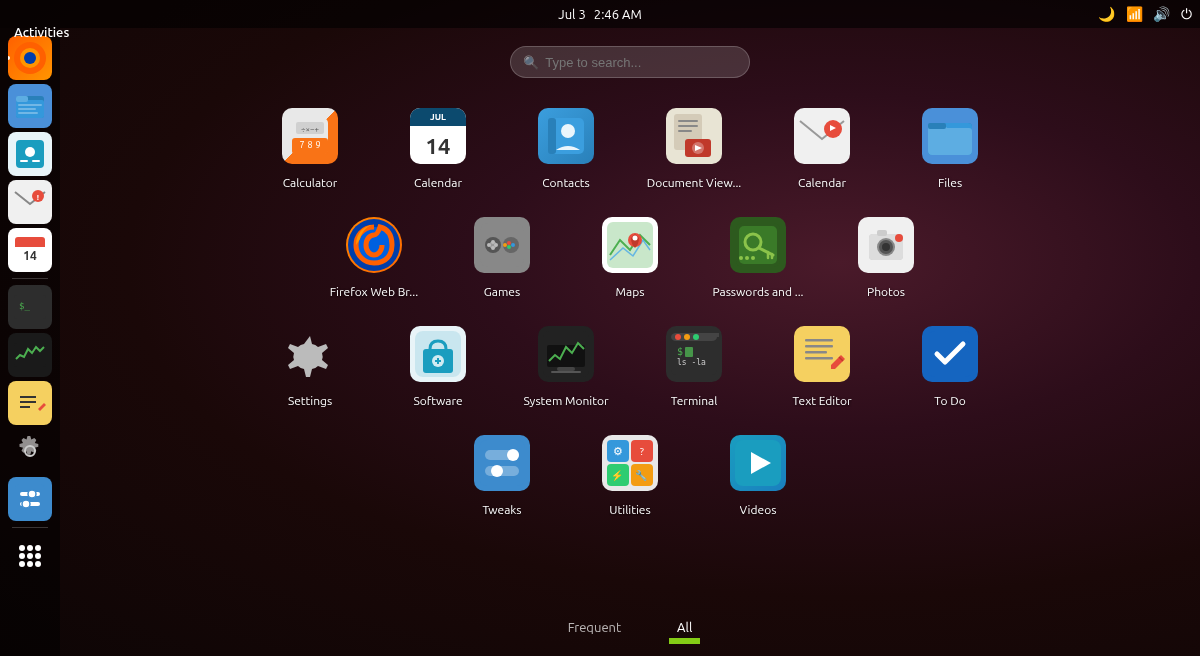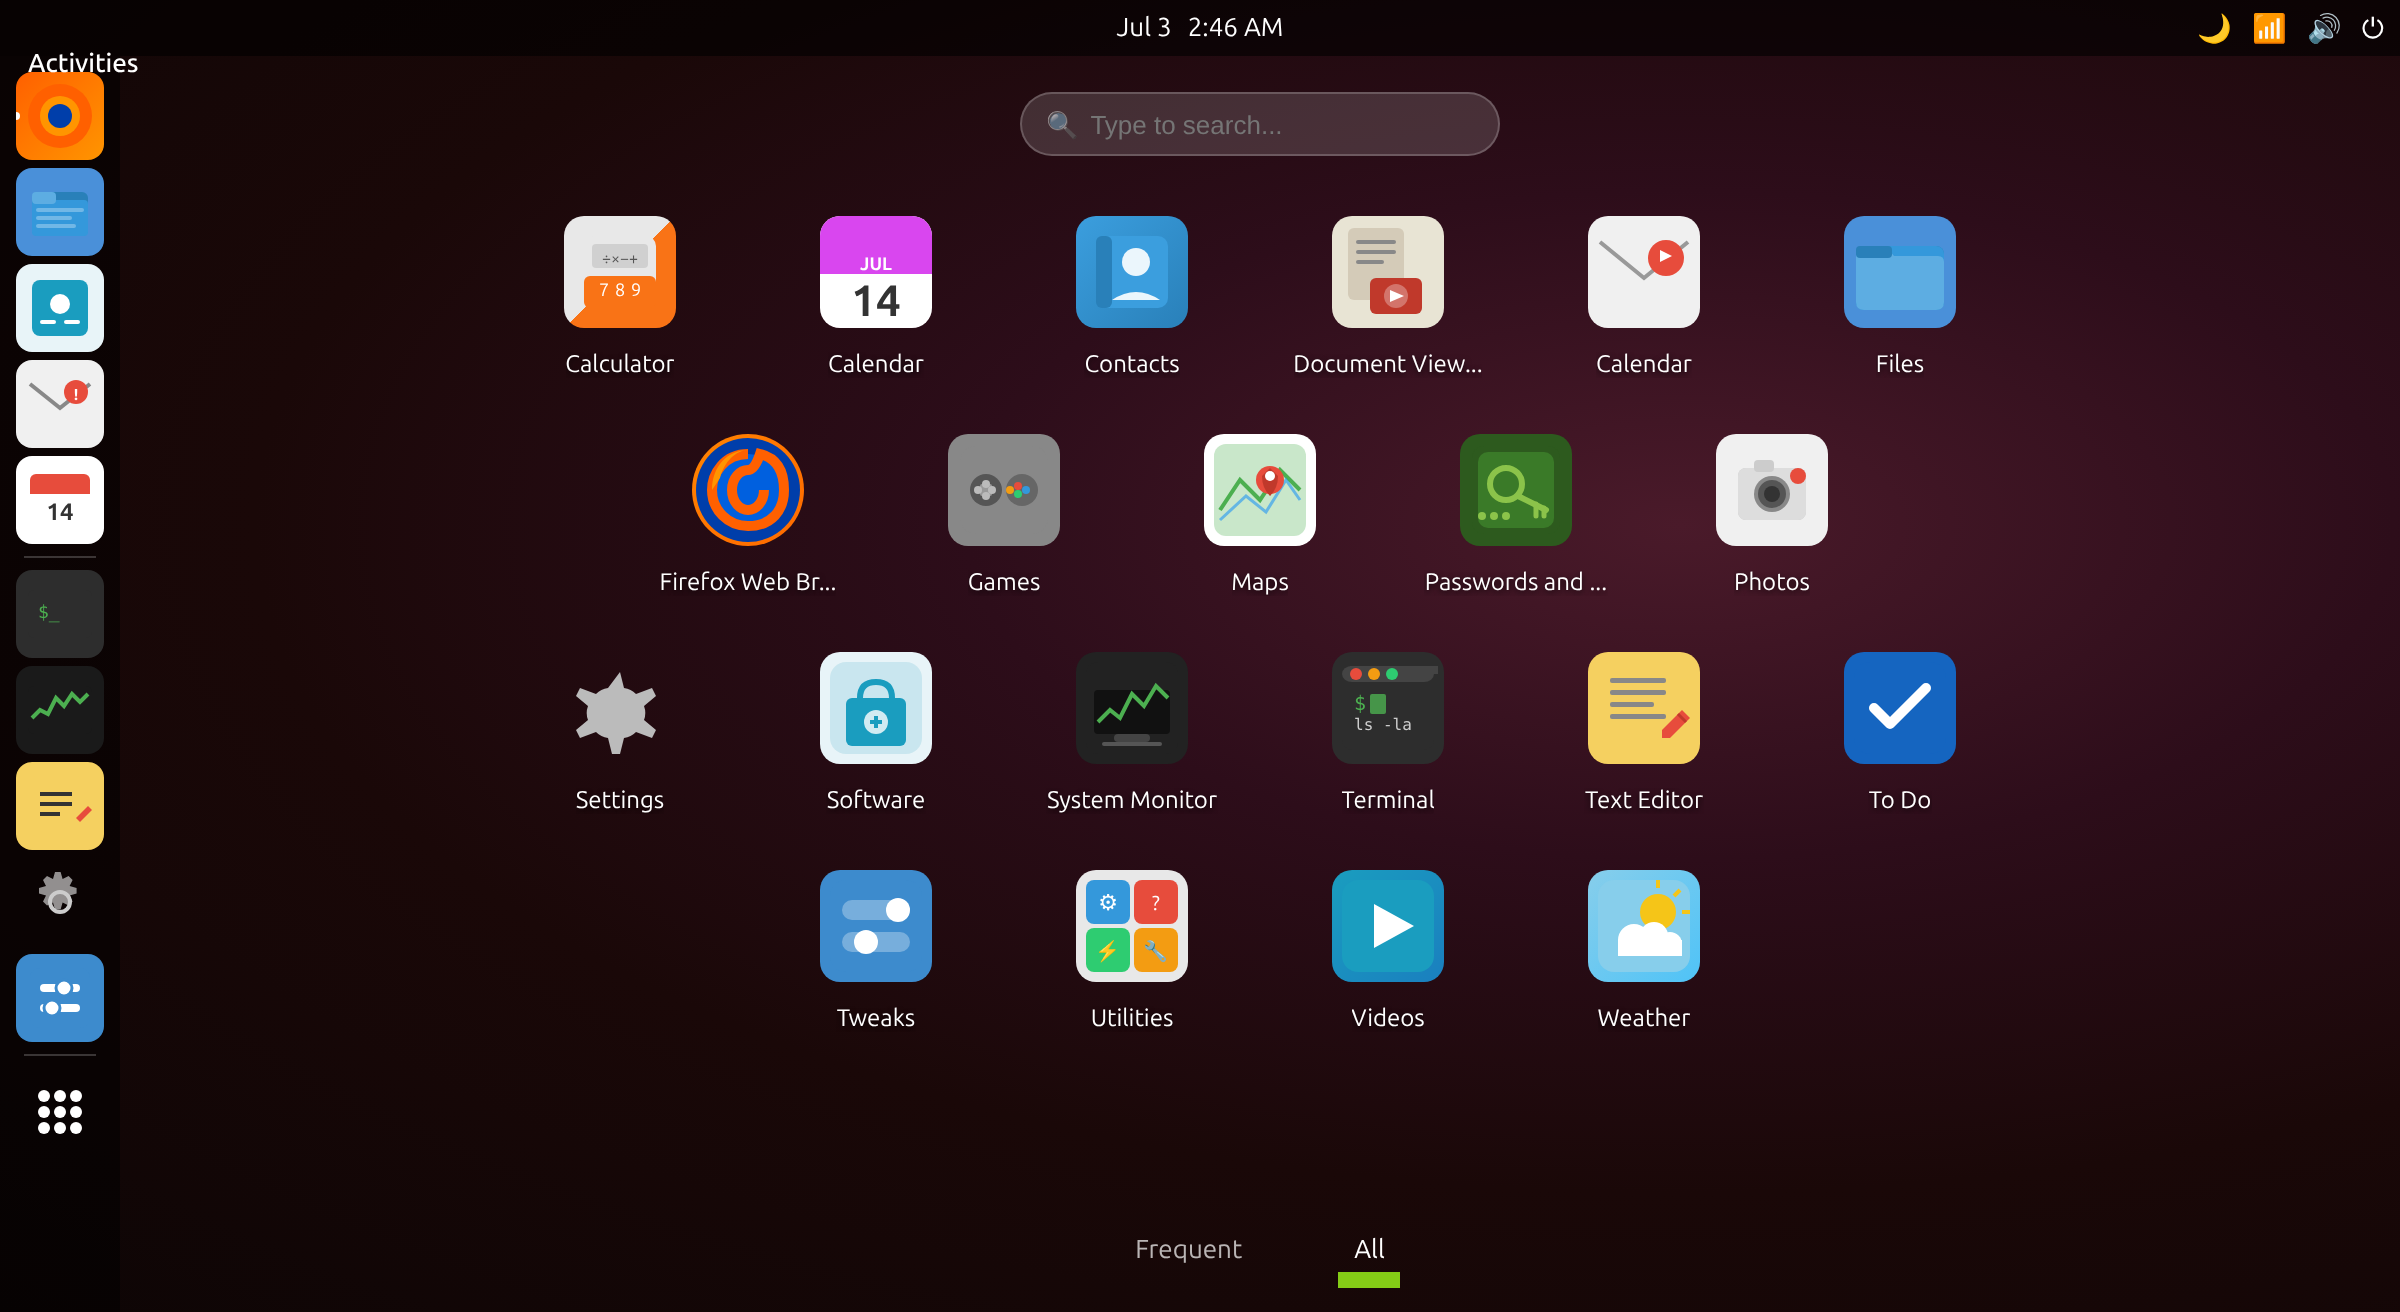--- a/index.html
+++ b/index.html
@@ -210,21 +210,21 @@
       padding: 8px 0 12px;
     }
     .bottom-tab {
       color: rgba(255,255,255,0.7);
       font-size: 13px;
       cursor: pointer;
       padding: 4px 8px;
     }
     .bottom-tab.active {
       color: #fff;
-      border-bottom: 8px solid #84cc16;
+      border-bottom: 6px solid #84cc16;
     }
 
     
     .icon-calc { background: linear-gradient(135deg, #e8e8e8 50%, #f97316 50%); border-radius: 10px; width: 56px; height: 56px; display:flex; align-items:center; justify-content:center; }
     .icon-calendar { background: #fff; border-radius: 10px; width: 56px; height: 56px; display:flex; flex-direction:column; align-items:center; overflow:hidden; }
     .icon-contacts { background: linear-gradient(135deg, #3b9ede, #2980b9); border-radius: 10px; width: 56px; height: 56px; display:flex; align-items:center; justify-content:center; }
     .icon-docviewer { background: #e8e4d4; border-radius: 10px; width: 56px; height: 56px; display:flex; align-items:center; justify-content:center; }
     .icon-evolution { background: #f0f0f0; border-radius: 10px; width: 56px; height: 56px; display:flex; align-items:center; justify-content:center; }
     .icon-files { background: #4a90d9; border-radius: 10px; width: 56px; height: 56px; display:flex; align-items:center; justify-content:center; }
     .icon-firefox { width: 56px; height: 56px; border-radius: 50%; background: radial-gradient(circle at 40% 40%, #ff9500, #ff6000); display:flex; align-items:center; justify-content:center; }
@@ -399,21 +399,21 @@
               <text x="28" y="32" text-anchor="middle" fill="white" font-size="9">9</text>
             </svg>
           </div>
         </div>
         <span class="app-label">Calculator</span>
       </div>
 
       <div class="app-item">
         <div class="app-icon-wrap">
           <div class="icon-calendar">
-            <div style="background:#d946ef;width:100%;height:29px;display:flex;align-items:flex-end;justify-content:center;">
+            <div style="background:#0c4a6e;width:100%;height:18px;display:flex;align-items:center;justify-content:center;">
               <span style="color:white;font-size:9px;font-weight:bold;">JUL</span>
             </div>
             <div style="flex:1;display:flex;align-items:center;justify-content:center;">
               <span style="color:#333;font-size:22px;font-weight:bold;">14</span>
             </div>
           </div>
         </div>
         <span class="app-label">Calendar</span>
       </div>
 
@@ -719,41 +719,20 @@
           <div class="icon-videos">
             <svg width="50" height="50" viewBox="0 0 50 50">
               <rect x="2" y="2" width="46" height="46" rx="8" fill="#1a9dbf"></rect>
               <polygon points="18,14 18,36 38,25" fill="white"></polygon>
             </svg>
           </div>
         </div>
         <span class="app-label">Videos</span>
       </div>
 
-      <div class="app-item">
-        <div class="app-icon-wrap">
-          <div class="icon-weather">
-            <svg width="50" height="50" viewBox="0 0 50 50">
-              <rect x="2" y="2" width="46" height="46" rx="8" fill="#87ceeb"></rect>
-
-              <circle cx="32" cy="18" r="9" fill="#f5c518"></circle>
-
-              <line x1="32" y1="6" x2="32" y2="2" stroke="#f5c518" stroke-width="2"></line>
-              <line x1="44" y1="18" x2="48" y2="18" stroke="#f5c518" stroke-width="2"></line>
-              <line x1="40" y1="10" x2="43" y2="7" stroke="#f5c518" stroke-width="2"></line>
-
-              <circle cx="20" cy="32" r="8" fill="white"></circle>
-              <circle cx="30" cy="30" r="7" fill="white"></circle>
-              <circle cx="38" cy="34" r="6" fill="white"></circle>
-              <rect x="12" y="32" width="32" height="8" rx="0" fill="white"></rect>
-            </svg>
-          </div>
-        </div>
-        <span class="app-label">Weather</span>
-      </div>
 
     </div>
 
   </div>
 
   <div class="bottom-tabs">
     <div class="bottom-tab">Frequent</div>
     <div class="bottom-tab active">All</div>
   </div>
 

